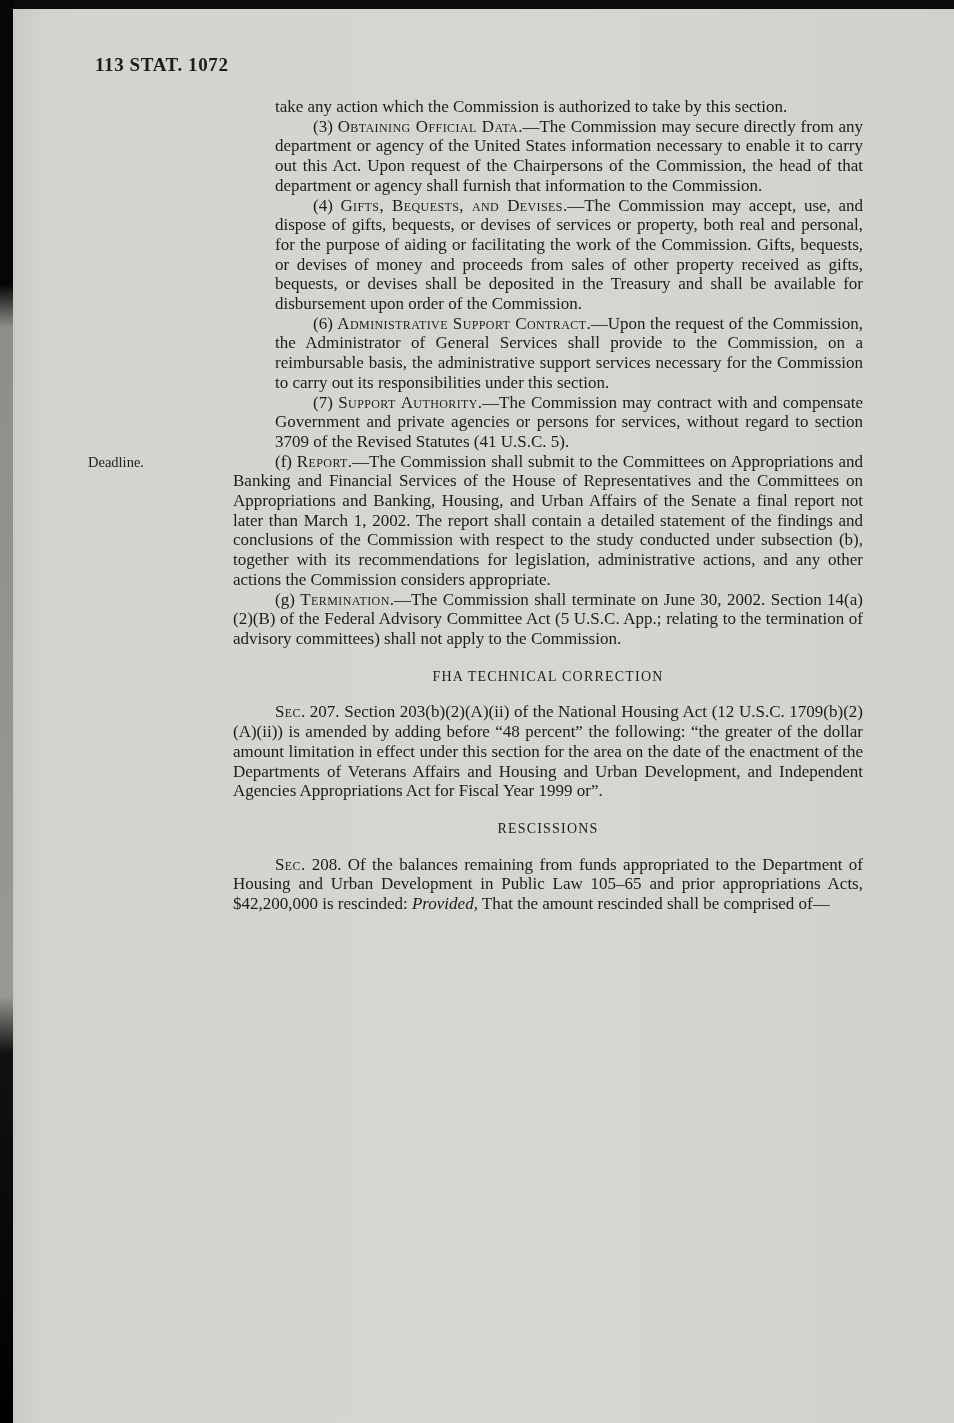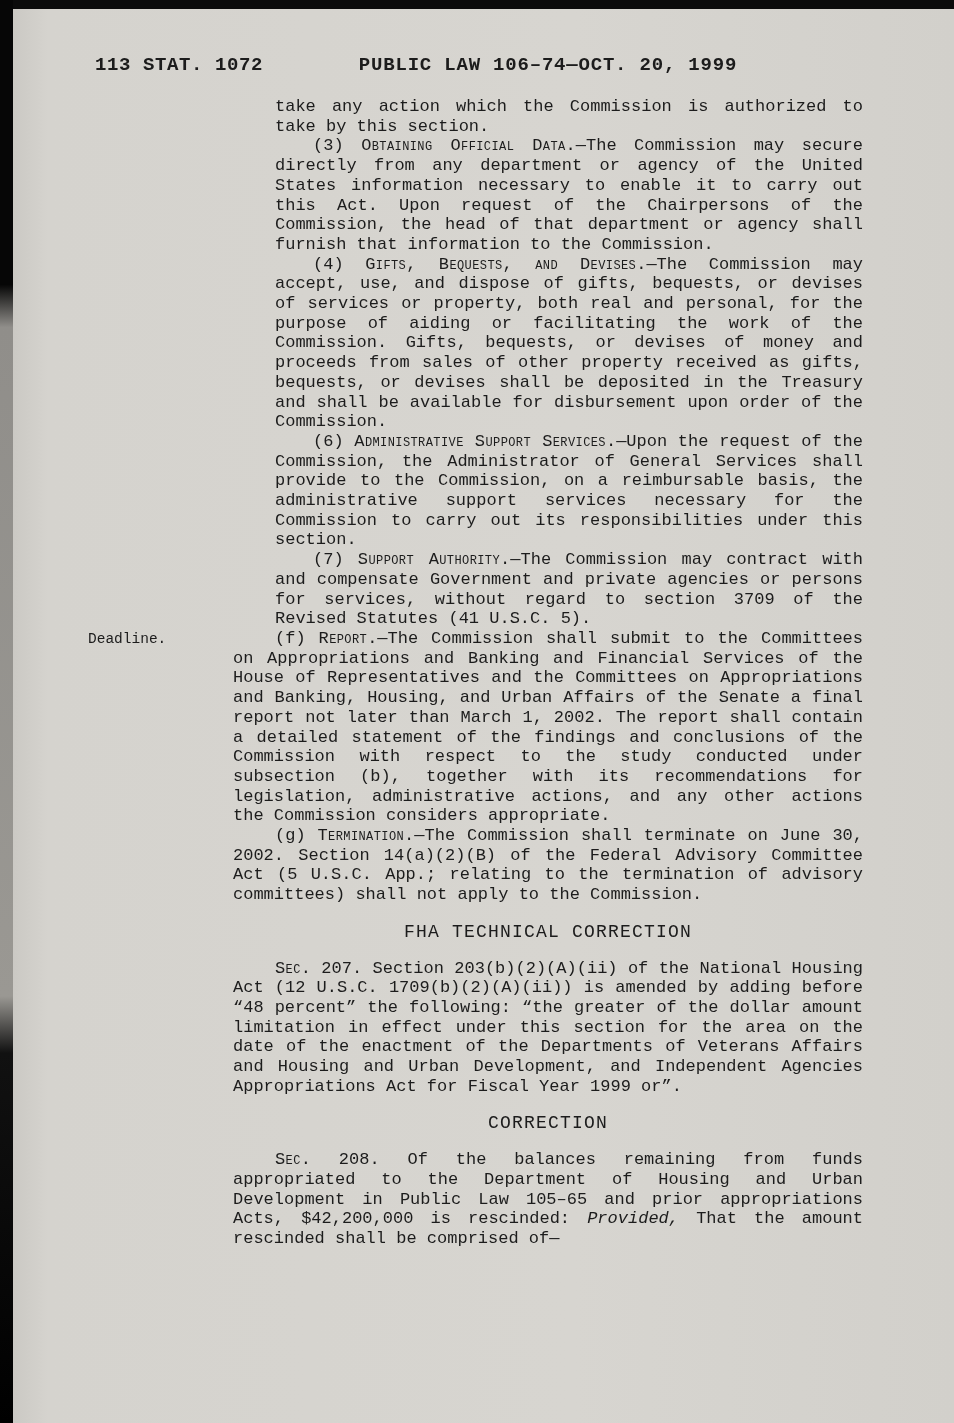--- a/index.html
+++ b/index.html
@@ -1,21 +1,21 @@
 <!DOCTYPE html>
 <html><head>
 <meta charset="utf-8">
 <style>
   html, body { margin:0; padding:0; background:#3a3a3a; }
   .page {
     position:relative;
     width:954px; height:1423px;
     background:linear-gradient(to right, #c7c5c0 0%, #d5d3ce 5%, #d7d5d0 60%, #d2d0cb 100%);
     overflow:hidden;
-    font-family:Liberation Mono, monospace;
+    font-family:Liberation Serif, serif;
     color:#1c1c1c;
   }
   .edge-top { position:absolute; top:0; left:0; width:100%; height:9px; background:#0b0b0b; }
   .edge-left {
     position:absolute; top:0; left:0; width:13px; height:100%;
     background:linear-gradient(to bottom,
       #060606 0%, #060606 20%,
       #908e8a 23%, #9a9893 70%,
       #111 74%, #000 100%);
   }
@@ -31,45 +31,44 @@
     position:absolute; left:233px; top:97px; width:630px;
     font-size:17px; line-height:19.7px; text-align:justify;
   }
   main p { margin:0; position:relative; }
   p.sub  { margin-left:42px; text-indent:38px; }
   p.sub.noindent { text-indent:0;margin-left:42px; }
   p.full { text-indent:42px; }
   .sc { font-variant:small-caps; letter-spacing:0.4px; }
   .i  { font-style:italic; }
   .heading {
-    text-align:center; font-size:18px; letter-spacing:1.2px;
+    text-align:center; font-size:14px; letter-spacing:1.2px;
     margin:18px 0 16px; text-indent:0;
   }
   .margin-note {
     position:absolute; left:-145px; top:1px;
     font-size:14.5px; text-indent:0; text-align:left; white-space:nowrap;
   }
 </style>
 </head>
 <body>
 
 <div class="page">
   <div class="edge-top"></div>
   <div class="edge-left"></div>
 
   <span class="header-left">113 STAT. 1072</span>
 
-  <span class="header-center">PUBLIC LAW 106–74—OCT. 20, 1999</span>
 
   <main id="content">
       <p class="sub noindent"><span>take any action which the Commission is authorized to take by this section.</span></p>
       <p class="sub"><span>(3) </span><span class="sc">Obtaining Official Data</span><span>.—The Commission may secure directly from any department or agency of the United States information necessary to enable it to carry out this Act. Upon request of the Chairpersons of the Commission, the head of that department or agency shall furnish that information to the Commission.</span></p>
       <p class="sub"><span>(4) </span><span class="sc">Gifts, Bequests, and Devises</span><span>.—The Commission may accept, use, and dispose of gifts, bequests, or devises of services or property, both real and personal, for the purpose of aiding or facilitating the work of the Commission. Gifts, bequests, or devises of money and proceeds from sales of other property received as gifts, bequests, or devises shall be deposited in the Treasury and shall be available for disbursement upon order of the Commission.</span></p>
-      <p class="sub"><span>(6) </span><span class="sc">Administrative Support Services</span><span>.—Upon the request of the Commission, the Administrator of General Services shall provide to the Commission, on a reimbursable basis, the administrative support services necessary for the Commission to carry out its responsibilities under this section.</span></p>
+      <p class="sub"><span>(6) </span><span class="sc">Administrative Support Contract</span><span>.—Upon the request of the Commission, the Administrator of General Services shall provide to the Commission, on a reimbursable basis, the administrative support services necessary for the Commission to carry out its responsibilities under this section.</span></p>
       <p class="sub"><span>(7) </span><span class="sc">Support Authority</span><span>.—The Commission may contract with and compensate Government and private agencies or persons for services, without regard to section 3709 of the Revised Statutes (41 U.S.C. 5).</span></p>
       <p class="full"><span class="margin-note">Deadline.</span><span>(f) </span><span class="sc">Report</span><span>.—The Commission shall submit to the Committees on Appropriations and Banking and Financial Services of the House of Representatives and the Committees on Appropriations and Banking, Housing, and Urban Affairs of the Senate a final report not later than March 1, 2002. The report shall contain a detailed statement of the findings and conclusions of the Commission with respect to the study conducted under subsection (b), together with its recommendations for legislation, administrative actions, and any other actions the Commission considers appropriate.</span></p>
       <p class="full"><span>(g) </span><span class="sc">Termination</span><span>.—The Commission shall terminate on June 30, 2002. Section 14(a)(2)(B) of the Federal Advisory Committee Act (5 U.S.C. App.; relating to the termination of advisory committees) shall not apply to the Commission.</span></p>
       <div class="heading">FHA TECHNICAL CORRECTION</div>
       <p class="full"><span class="sc">Sec</span><span>. 207. Section 203(b)(2)(A)(ii) of the National Housing Act (12 U.S.C. 1709(b)(2)(A)(ii)) is amended by adding before “48 percent” the following: “the greater of the dollar amount limitation in effect under this section for the area on the date of the enactment of the Departments of Veterans Affairs and Housing and Urban Development, and Independent Agencies Appropriations Act for Fiscal Year 1999 or”.</span></p>
-      <div class="heading">CORRECTION</div>
+      <div class="heading">RESCISSIONS</div>
       <p class="full"><span class="sc">Sec</span><span>. 208. Of the balances remaining from funds appropriated to the Department of Housing and Urban Development in Public Law 105–65 and prior appropriations Acts, $42,200,000 is rescinded: </span><span class="i">Provided,</span><span> That the amount rescinded shall be comprised of—</span></p>
     </main>
 </div>
 
 </body></html>

